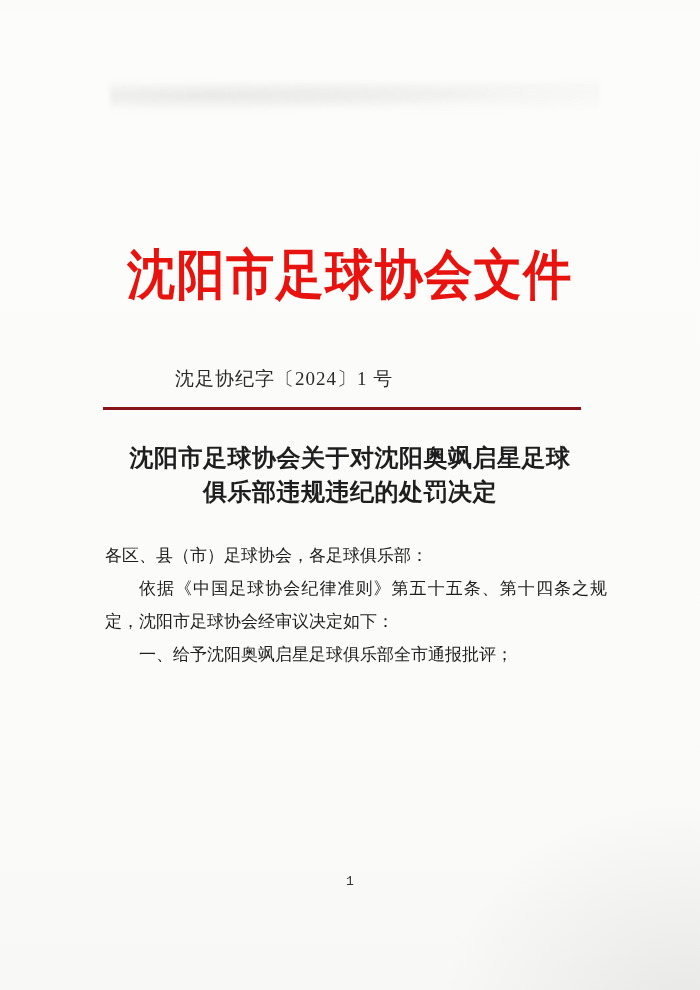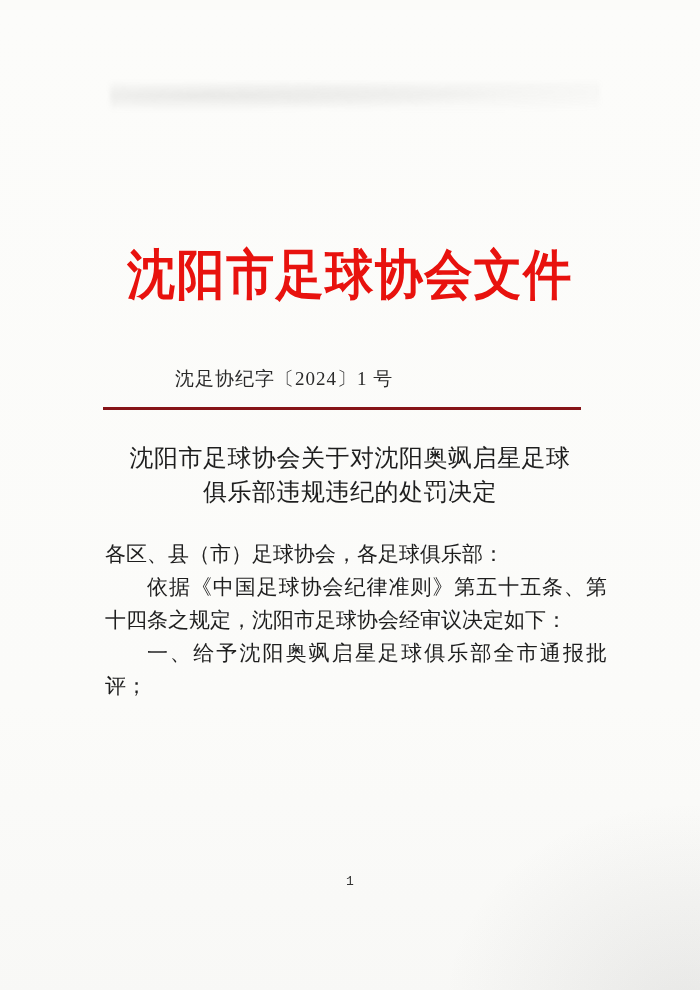--- a/index.html
+++ b/index.html
@@ -67,36 +67,35 @@
     width: 478px;
     height: 2.5px;
     background: var(--rule-red, #861418);
   }
   .doc-title {
     position: absolute;
     top: 431px;
     left: 0;
     width: 700px;
     text-align: center;
-    font-weight: 400;
+    font-weight: 700;
     font-size: 24px;
     line-height: 34px;
     color: var(--text, #1e1e1e);
     letter-spacing: 0.5px;
   }
   .body-block {
     position: absolute;
     top: 529px;
     left: 105px;
     width: 502px;
-    font-size: 21px;
+    font-size: 17px;
     line-height: 33px;
     color: var(--text, #1e1e1e);
     text-align: justify;
-    font-family: Liberation Mono, monospace;
   }
   .body-block p {
     margin: 0;
   }
   .body-block p.indent {
     text-indent: 2em;
   }
   .page-number {
     position: absolute;
     top: 864px;

